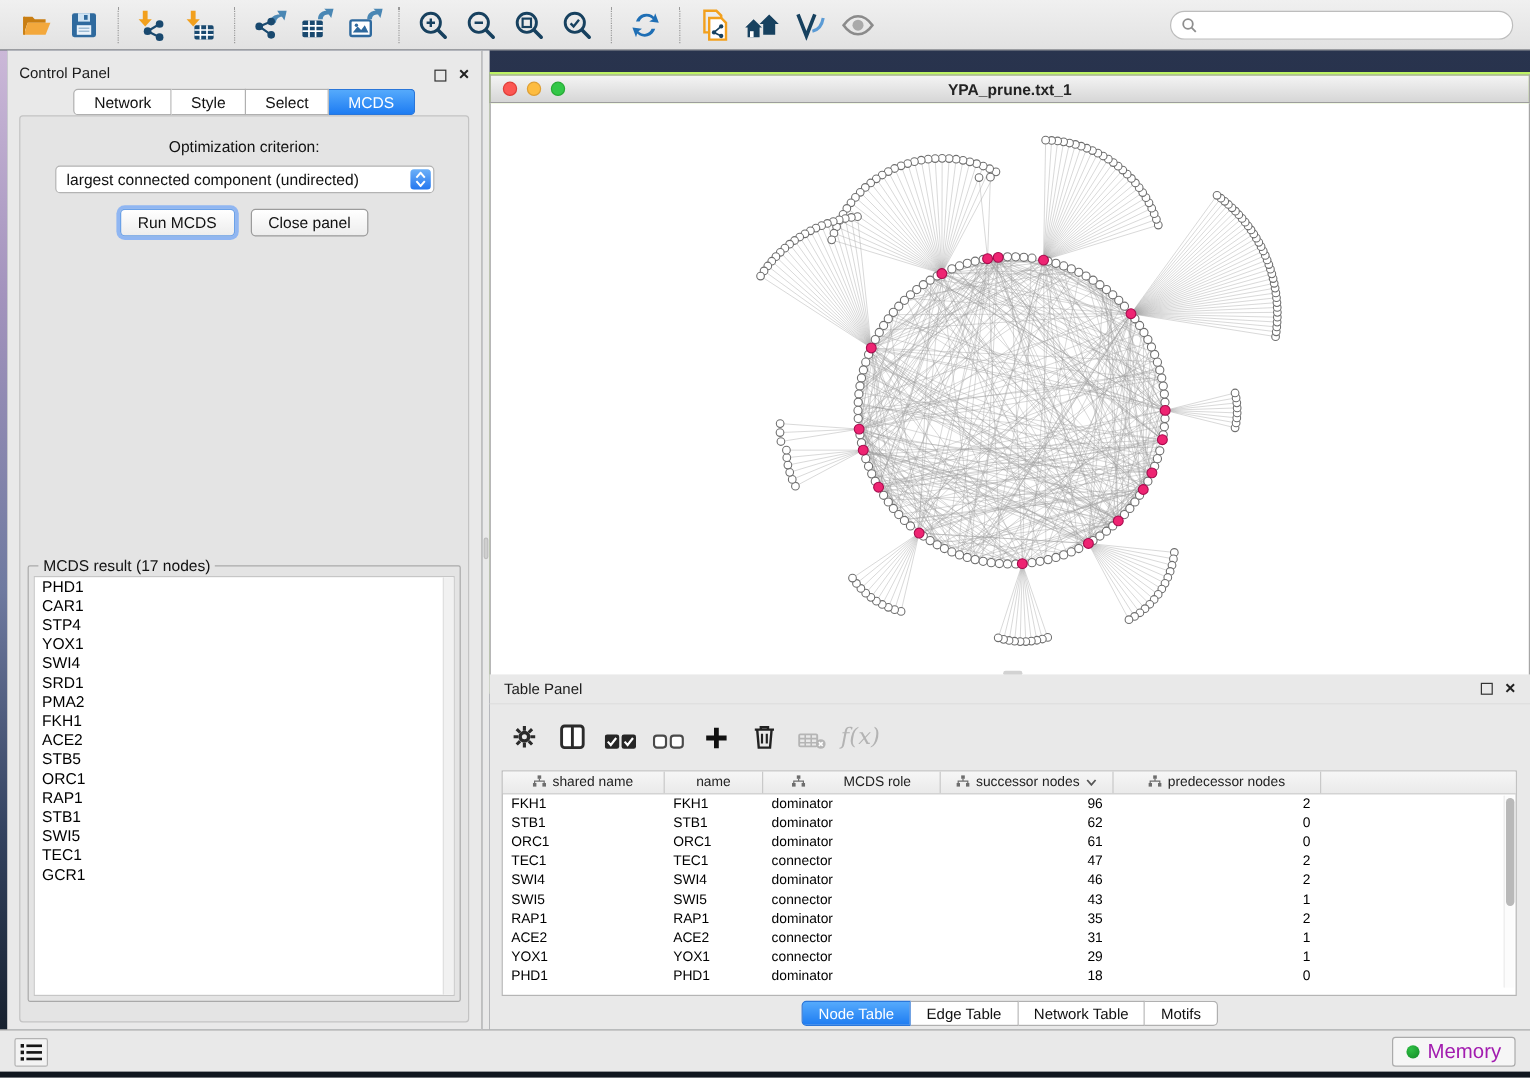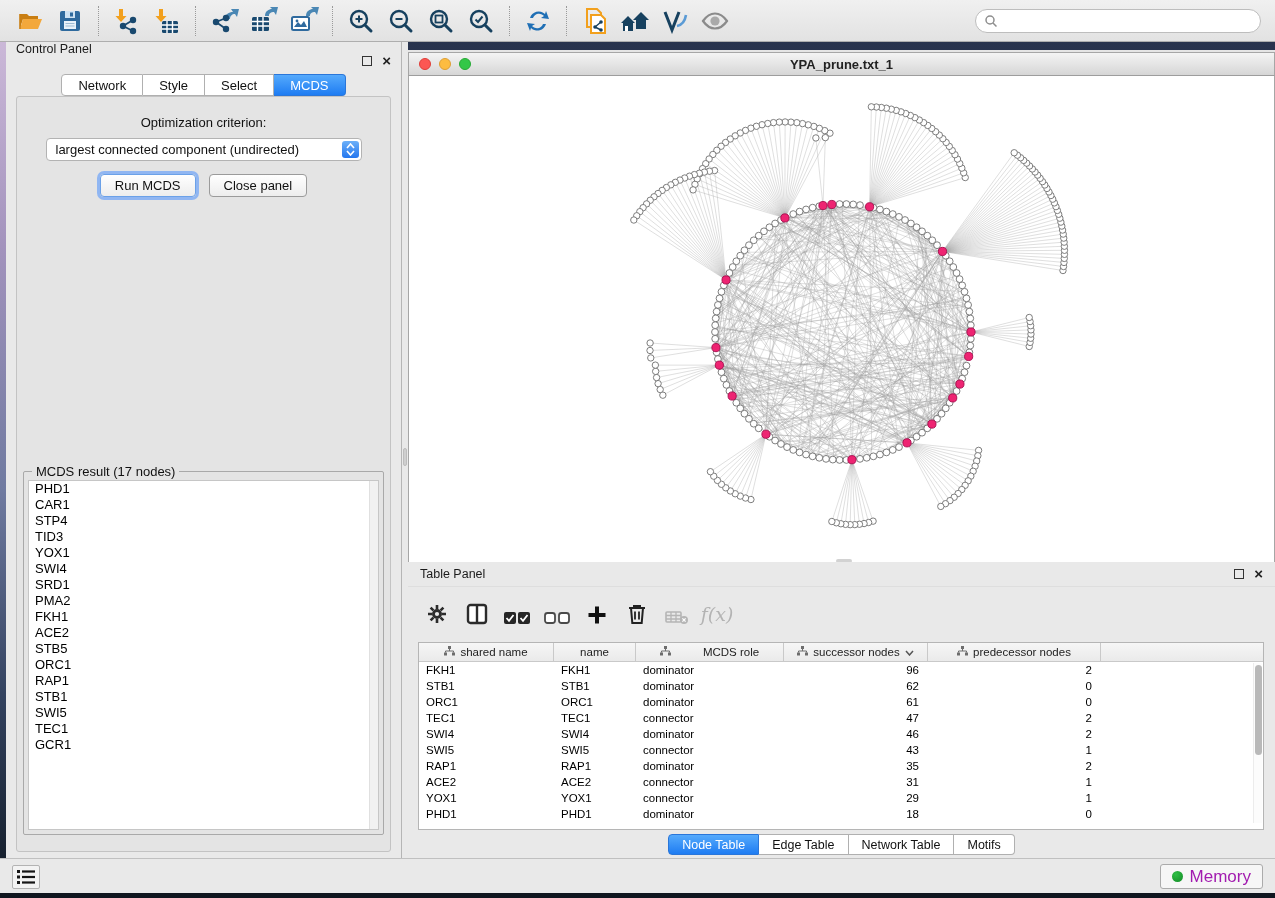--- a/index.html
+++ b/index.html
@@ -17,21 +17,21 @@
     background: linear-gradient(180deg,#f0f0f0,#e2e2e2); border-bottom:1px solid #aeaeae;
     display:flex; align-items:center; padding-left:10px; }
   .ticon { width:34px; height:32px; display:flex; align-items:center; justify-content:center; cursor:pointer; margin:0 3px; }
   .tsep { width:0; height:30px; border-left:1px dotted #9a9a9a; margin:0 8px; }
   .search-wrap { position:absolute; right:14px; top:9px; width:286px; height:24px;
     background:#fff; border:1px solid #bdbdbd; border-radius:12px; display:flex; align-items:center; padding-left:8px; }
   .search-wrap input { border:none; outline:none; flex:1; height:20px; font-size:12px; background:transparent; font-family:"Liberation Sans",sans-serif; }
   
   .control-panel { position:absolute; left:6px; top:42px; width:396px; height:816px;
     background:#e9e9e9; border-right:1px solid #b5b5b5; }
-  .cp-header { height:26px; display:flex; align-items:flex-start; padding:0 10px;flex-direction:column; }
+  .cp-header { height:26px; display:flex; align-items:flex-end; padding:0 10px; }
   .panel-title { font-size:12.5px; color:#1b1b1b; }
   .panel-hbtns { margin-left:auto; display:flex; align-items:center; gap:10px; }
   .float-btn { width:10px; height:10px; border:1.6px solid #333; display:inline-block; cursor:pointer; }
   .close-btn { font-size:15px; font-weight:bold; color:#222; line-height:10px; cursor:pointer; }
   .tabstrip { display:flex; justify-content:center; margin-top:6px; height:22px; }
   .tab { background:#fff; border:1px solid #b0b0b0; border-left:none; padding:0 16px;
     font-size:13px; display:flex; align-items:center; cursor:pointer; color:#111; }
   .tab:first-child { border-left:1px solid #b0b0b0; border-radius:4px 0 0 4px; }
   .tab:last-child  { border-radius:0 4px 4px 0; }
   .tab.selected { background:linear-gradient(180deg,#55aafc,#1e7cf2); color:#fff; border-color:#2a76d9; }
@@ -55,21 +55,21 @@
   .result-legend { position:absolute; top:-8px; left:8px; background:#e4e4e4; padding:0 4px; font-size:13px; color:#111; }
   .result-list { position:absolute; left:4px; right:4px; top:8px; bottom:4px; background:#fff;
     border:1px solid #c6c6c6; overflow:hidden; }
   .result-scroll { position:absolute; right:0; top:0; bottom:0; width:9px; background:#f1f1f1; border-left:1px solid #e0e0e0; }
   .list-item { font-size:13px; line-height:16px; padding-left:6px; color:#000; cursor:default; }
   
   .vsplit { position:absolute; left:402px; top:42px; width:6px; height:816px; background:#e9e9e9; cursor:col-resize; }
   .vsplit .grip { position:absolute; top:406px; left:1px; width:4px; height:18px; background:#cfcfcf; border:1px solid #bdbdbd; border-radius:2px; }
   .hgrip { position:absolute; left:836px; top:559px; width:16px; height:4px; background:#d2d2d2; border-radius:2px; cursor:row-resize; }
   
-  .net-panel { position:absolute; left:408px; top:50px; width:867px; height:518px; background:#e5e5e5; }
+  .net-panel { position:absolute; left:408px; top:60px; width:867px; height:518px; background:#bef264; }
   .net-titlebar { position:absolute; left:0; top:2px; width:867px; height:24px;
     background:linear-gradient(180deg,#f4f4f4,#d6d6d6); border:1px solid #a6a6a6; border-bottom:1px solid #9d9d9d;
     display:flex; align-items:center; }
   .lights { display:flex; gap:8px; margin-left:10px; }
   .light { width:12px; height:12px; border-radius:50%; cursor:pointer; }
   .light.red    { background:#fc5753; border:1px solid #df3e38; }
   .light.yellow { background:#fdbc40; border:1px solid #de9f34; }
   .light.green  { background:#33c748; border:1px solid #27aa35; }
   .net-title { position:absolute; left:0; right:0; text-align:center; font-size:13px; font-weight:bold; color:#222; }
   .net-canvas { position:absolute; left:0; top:26px; width:867px; height:492px; background:#fff;
@@ -281,21 +281,20 @@
       <button class="mac-btn focus-ring">Run MCDS</button>
       <button class="mac-btn">Close panel</button>
     </div>
     <div class="result-group">
       <div class="result-legend">MCDS result (17 nodes)</div>
       <div class="result-list" id="mcds-list">
         <div class="result-scroll"></div>
       <div class="list-item">PHD1</div>
           <div class="list-item">CAR1</div>
           <div class="list-item">STP4</div>
-          <div class="list-item">TID3</div>
           <div class="list-item">YOX1</div>
           <div class="list-item">SWI4</div>
           <div class="list-item">SRD1</div>
           <div class="list-item">PMA2</div>
           <div class="list-item">FKH1</div>
           <div class="list-item">ACE2</div>
           <div class="list-item">STB5</div>
           <div class="list-item">ORC1</div>
           <div class="list-item">RAP1</div>
           <div class="list-item">STB1</div>

